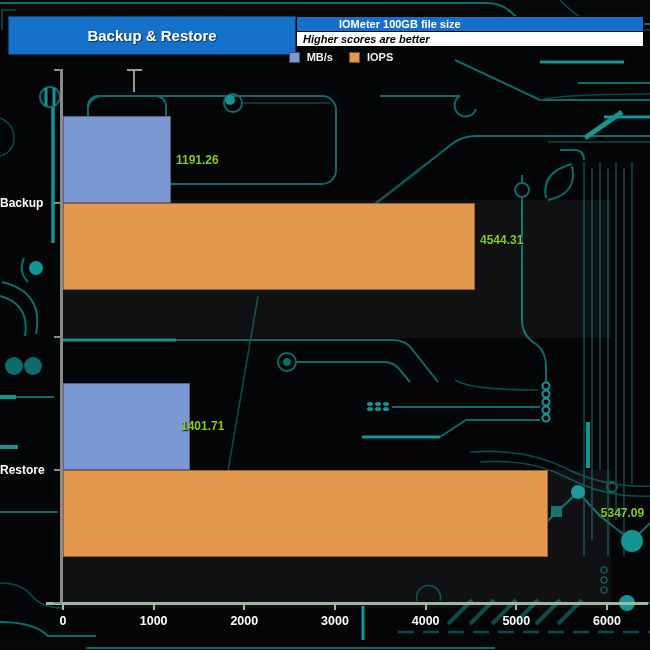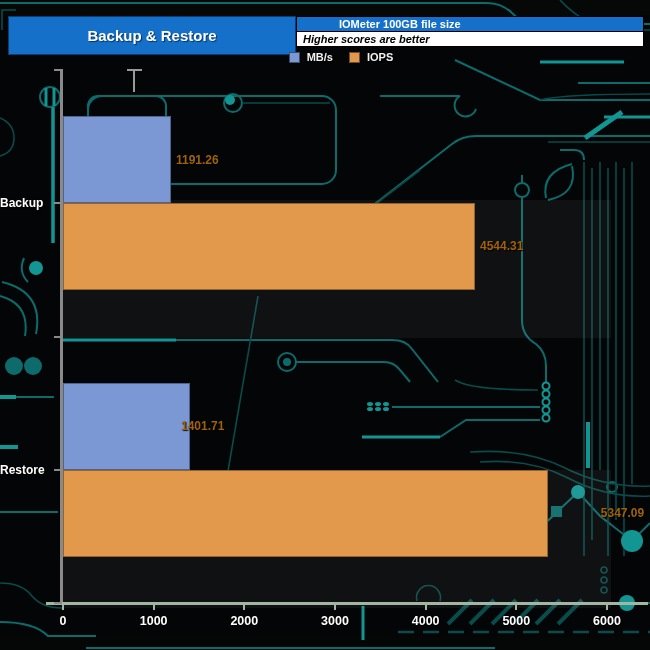--- a/index.html
+++ b/index.html
@@ -33,21 +33,21 @@
     display:flex;align-items:center;justify-content:center;gap:16px;
   }
   .legend-item{display:flex;align-items:center;gap:7px;}
   .swatch{width:11px;height:11px;border:1px solid rgba(0,0,0,.5);box-sizing:border-box;}
   .legend-label{color:#f2f2f2;font-weight:bold;font-size:11px;text-shadow:1px 1px 1px #000;}
   
   .y-axis{position:absolute;left:60px;top:69px;width:3px;height:535px;background:#8a8a8a;}
   .x-axis{position:absolute;left:46px;top:602px;width:602px;height:3px;background:#a3b5a3;}
   .bar{position:absolute;box-sizing:border-box;border:1px solid rgba(0,0,0,.35);}
   .val{
-    position:absolute;color:#a16207;font-weight:bold;font-size:12px;line-height:14px;
+    position:absolute;color:#84cc16;font-weight:bold;font-size:12px;line-height:14px;
     text-shadow:1px 1px 1px rgba(0,0,0,.9);white-space:nowrap;
   }
   .cat{
     position:absolute;left:0;width:32px;color:#fff;font-weight:bold;font-size:12px;
     line-height:14px;text-align:right;text-shadow:1px 1px 2px #000;
   }
   .xtick{position:absolute;top:602px;width:2px;height:8px;background:#a3b5a3;}
   .xtick-label{
     position:absolute;top:614px;transform:translateX(-50%);
     color:#fff;font-weight:bold;font-size:12.5px;text-shadow:1px 1px 1px #000;white-space:nowrap;
@@ -203,21 +203,21 @@
 
   <div id="plot">
     <div class="y-axis"></div>
     <div class="x-axis"></div>
   <div class="cat" style="top: 196.25px;">Backup</div>
       <div class="ytick" style="left: 54px; top: 202.25px;"></div>
       <div class="ytick" style="left: 54px; top: 69px;"></div>
       <div class="bar" style="left: 63px; top: 116.25px; width: 108.008px; height: 87px; background: rgb(124, 152, 212);"></div>
       <div class="val" style="left: 176.008px; top: 152.75px;">1191.26</div>
       <div class="bar" style="left: 63px; top: 203.25px; width: 412.017px; height: 87px; background: rgb(226, 153, 75);"></div>
-      <div class="val" style="left: 480.017px; top: 239px; text-align: right;">4544.31</div>
+      <div class="val" style="left: 480.017px; top: 233px; text-align: right;">4544.31</div>
       <div class="cat" style="top: 462.75px;">Restore</div>
       <div class="ytick" style="left: 54px; top: 468.75px;"></div>
       <div class="ytick" style="left: 54px; top: 335.5px;"></div>
       <div class="bar" style="left: 63px; top: 382.75px; width: 127.088px; height: 87px; background: rgb(124, 152, 212);"></div>
       <div class="val" style="left: 181px; top: 419.25px;">1401.71</div>
       <div class="bar" style="left: 63px; top: 469.75px; width: 484.803px; height: 87px; background: rgb(226, 153, 75);"></div>
       <div class="val" style="left: 552.803px; top: 506.25px; margin-left: 48px;">5347.09</div>
       <div class="ytick" style="left: 54px; top: 602px;"></div>
       <div class="xtick" style="left: 62px;"></div>
       <div class="xtick-label" style="left: 63px;">0</div>

